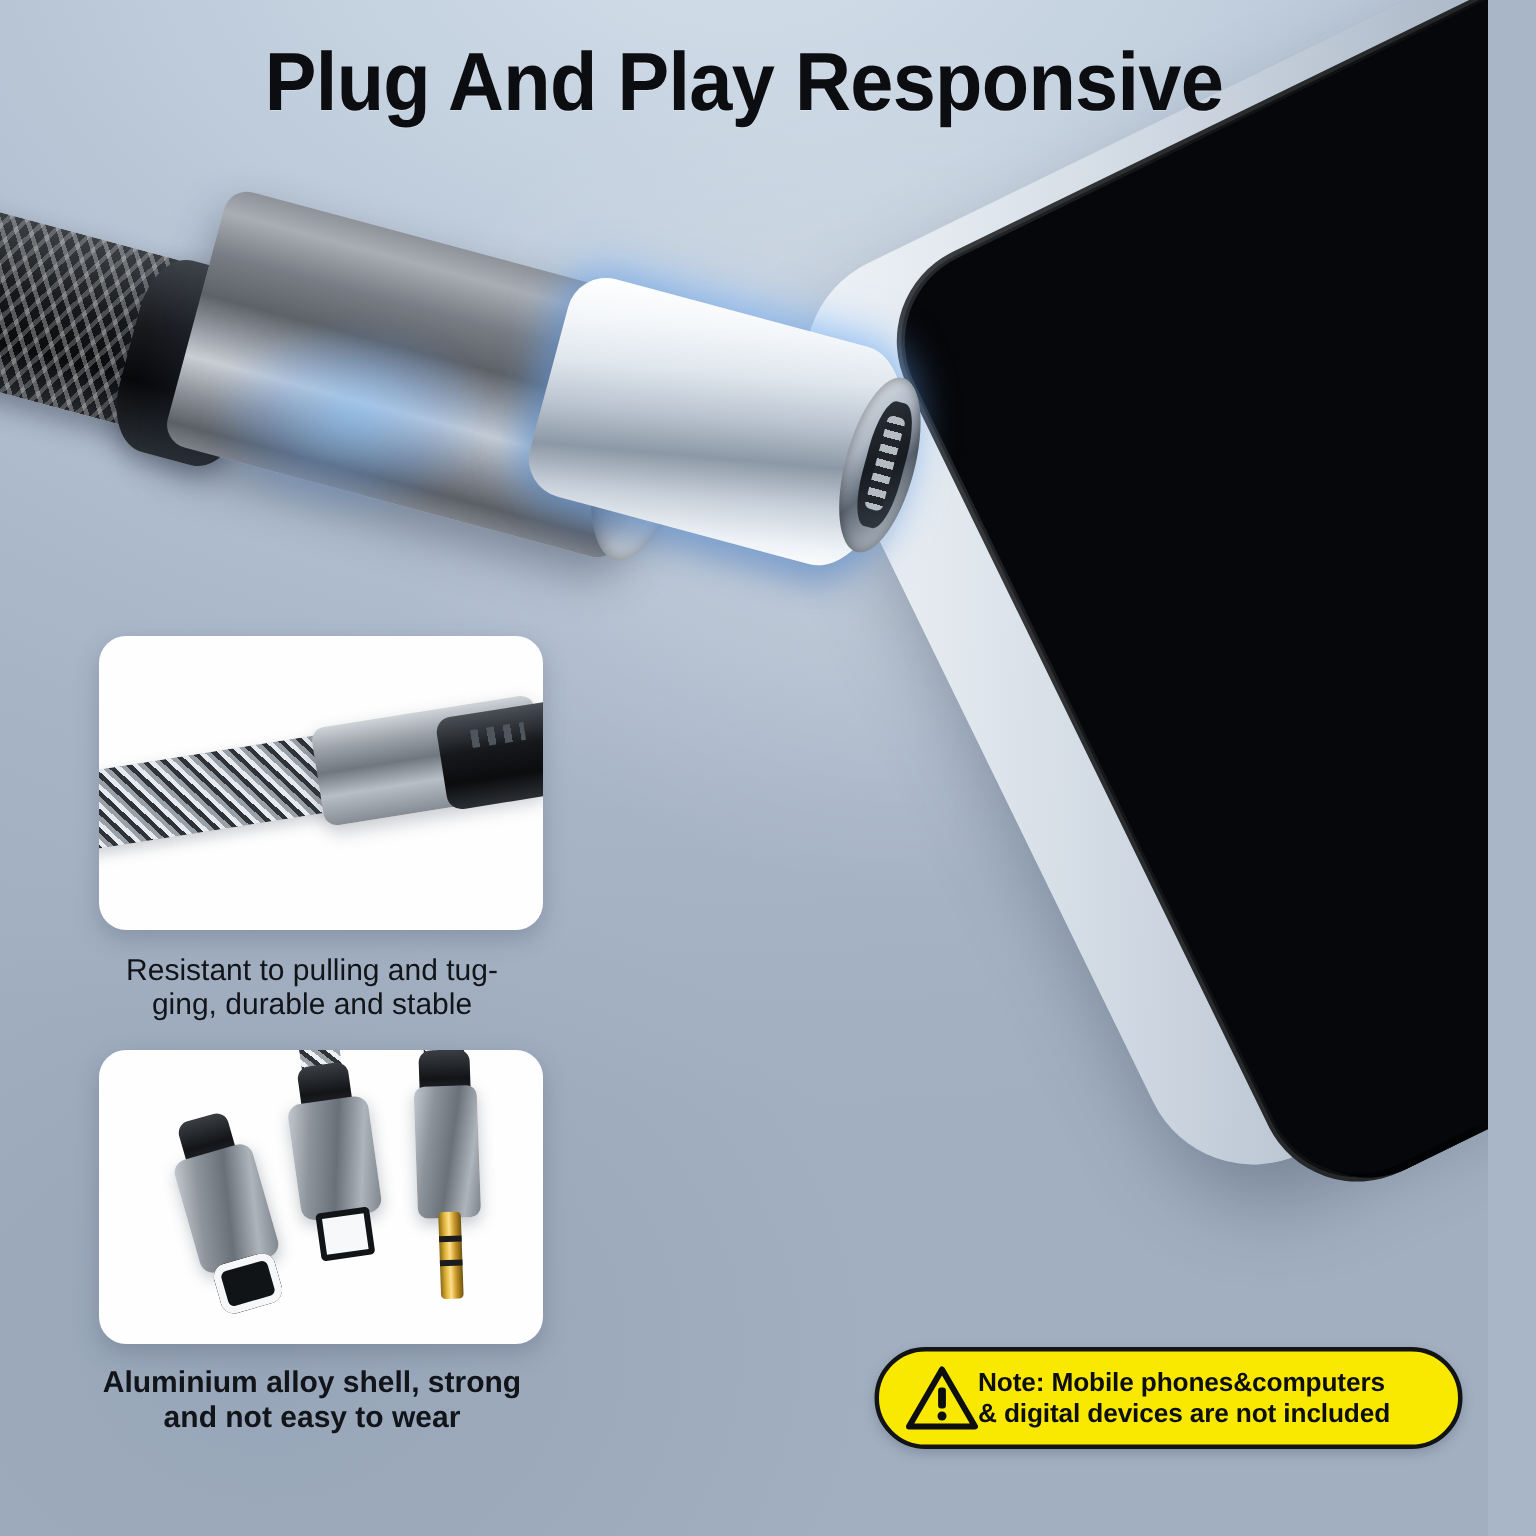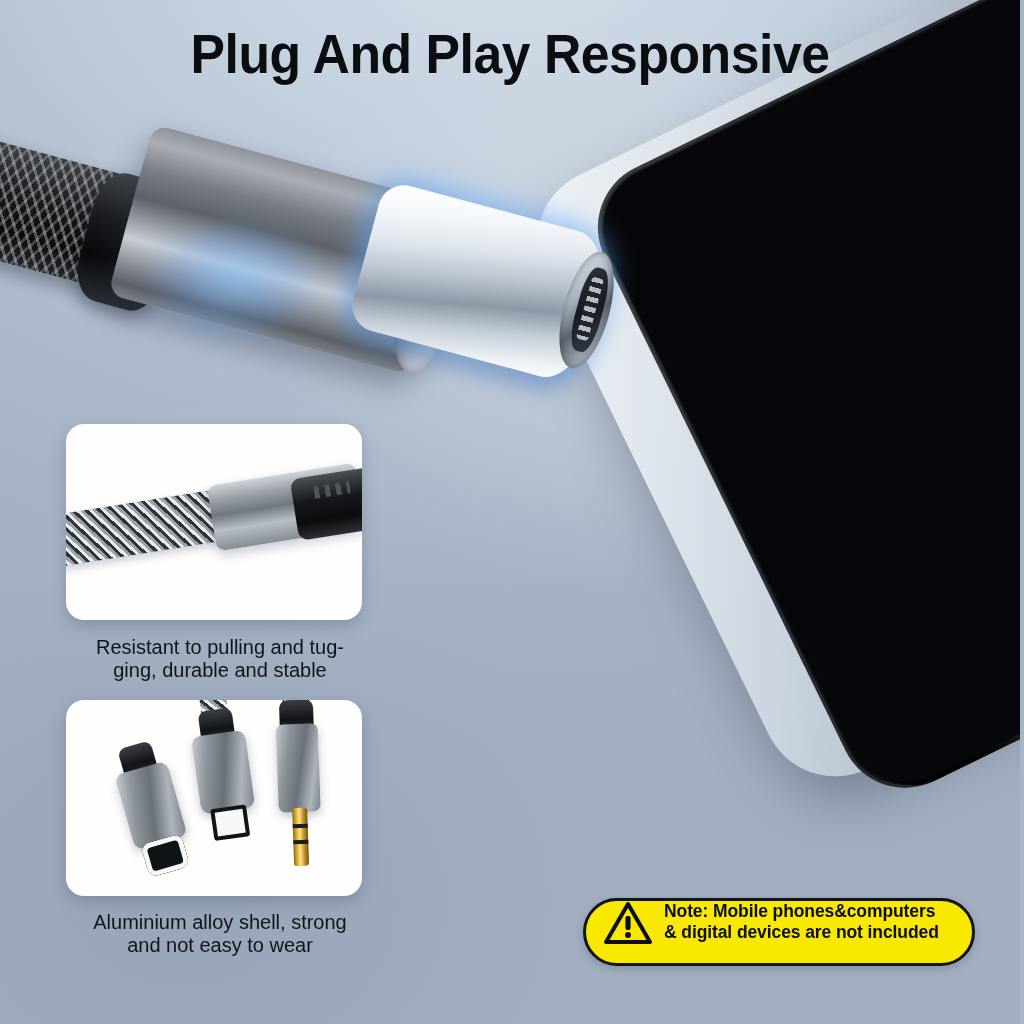--- a/index.html
+++ b/index.html
@@ -6,21 +6,20 @@
   html,body{margin:0;padding:0;}
   body{
     width:1024px;height:1024px;overflow:hidden;
     font-family:"Liberation Sans","DejaVu Sans",sans-serif;
     background:#a9b6c7;
   }
   #stage{
     position:relative;width:992px;height:1024px;overflow:hidden;
     background:
       radial-gradient(120% 78% at 50% -6%, #d4dfea 0%, #c3d0de 26%, #b2bfd0 52%, #a7b4c6 76%, #a2afc1 100%);
-    padding-left: 28px;
   }
   .bg-sheen{
     position:absolute;left:0;top:0;width:100%;height:100%;
     background:
       radial-gradient(52% 40% at 62% 30%, rgba(255,255,255,.30) 0%, rgba(255,255,255,0) 70%),
       radial-gradient(60% 46% at 18% 88%, rgba(120,136,158,.25) 0%, rgba(120,136,158,0) 72%);
     pointer-events:none;
   }
 
   
@@ -247,31 +246,31 @@
     background:linear-gradient(90deg,#8a6a12 0%,#e0b63c 26%,#ffe08a 46%,#c9972a 70%,#6f540d 100%);
   }
   .jack-pin::before,.jack-pin::after{
     content:"";position:absolute;left:0;width:100%;height:4px;background:#1a1c1f;
   }
   .jack-pin::before{top:16px;}
   .jack-pin::after{top:32px;}
 
   
   .caption{
-    position:absolute;width:320px;left:60px;text-align:center;
+    position:absolute;width:320px;left:48px;text-align:center;
     font-size:20px;line-height:1.16;color:#111418;
   }
   .cap-a{top:636px;}
   .cap-b{top:911px;}
 
   
   .note{
     position:absolute;left:583px;top:898px;width:392px;height:68px;
     background:#f9e900;border:3px solid #111315;border-radius:34px;
-    display:flex;align-items:flex-start;gap:12px;padding:0 18px;box-sizing:border-box;
+    display:flex;align-items:center;gap:0;padding:0 18px;box-sizing:border-box;
     box-shadow:0 3px 8px rgba(50,60,80,.26);
   }
   .warn-tri{flex:0 0 auto;width:48px;height:44px;}
   .note-text{
     font-size:17.5px;line-height:1.18;font-weight:bold;color:#0c0e10;
     white-space:pre-line;letter-spacing:-.1px;
   }
 </style>
 </head>
 <body>
@@ -343,21 +342,21 @@
       <div class="tip-l"></div>
     </div>
 
     <div class="con" style="left:202px;top:-24px;width:54px;height:220px;transform:rotate(-2deg);">
       <div class="con-cable"></div>
       <div class="con-boot"></div>
       <div class="jack-barrel"></div>
       <div class="jack-pin"></div>
     </div>
   </div>
-  <div class="caption cap-b" style="white-space:pre-line;">Aluminium alloy shell, strong
+  <div class="caption cap-b" style="white-space:pre-line;font-weight:bold;">Aluminium alloy shell, strong
 and not easy to wear</div>
 
   <div class="note">
     <svg class="warn-tri" viewBox="0 0 48 44">
       <path d="M24 3 L46 41 L2 41 Z" fill="none" stroke="#0c0e10" stroke-width="4" stroke-linejoin="round"></path>
       <rect x="21.4" y="15" width="5.2" height="14" rx="2" fill="#0c0e10"></rect>
       <circle cx="24" cy="34" r="3" fill="#0c0e10"></circle>
     </svg>
     <div class="note-text">Note: Mobile phones&amp;computers
 &amp; digital devices are not included</div>

